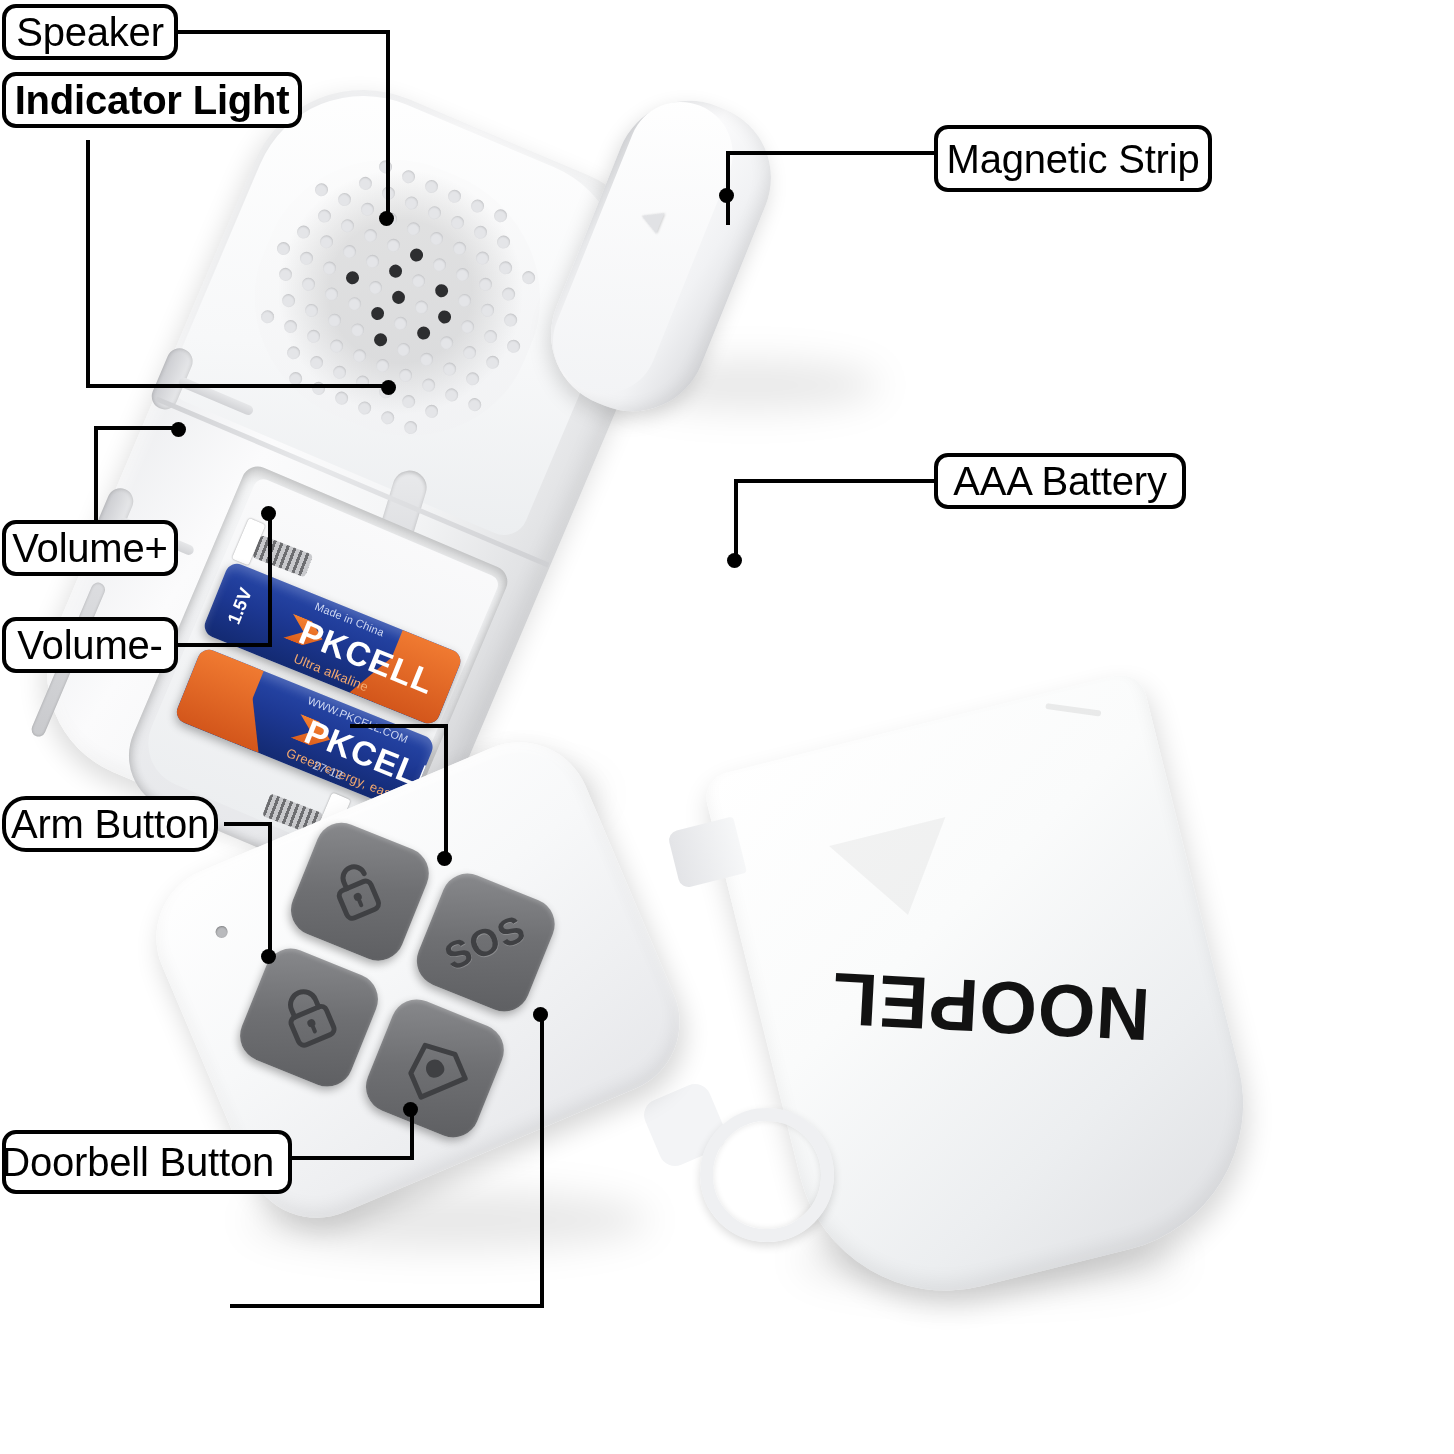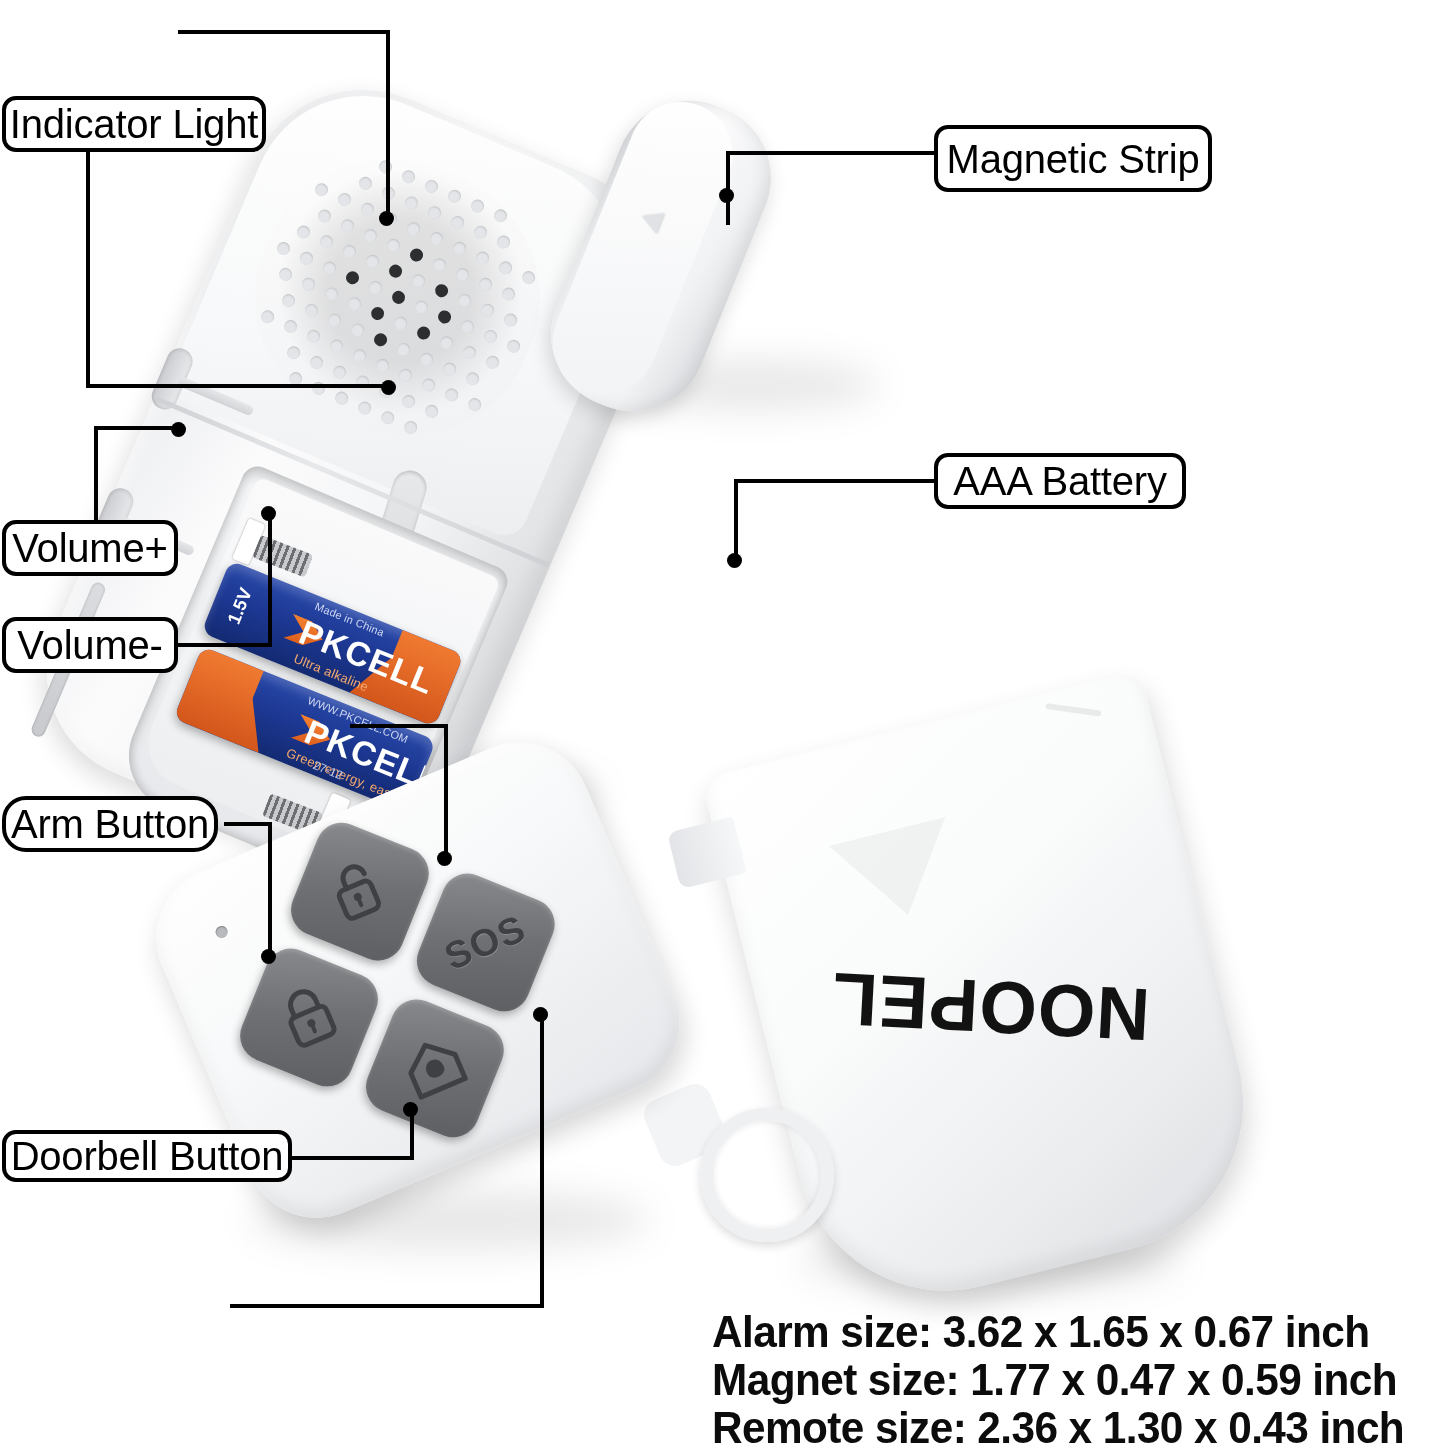--- a/index.html
+++ b/index.html
@@ -523,50 +523,48 @@
   <div class="dot" style="left:261px;top:949px;"></div>
 
   <div class="leader h" style="left:290px;top:1156px;width:124px;"></div>
   <div class="leader v" style="left:410px;top:1109px;height:49px;"></div>
   <div class="dot" style="left:403px;top:1102px;"></div>
 
   <div class="leader h" style="left:230px;top:1304px;width:314px;"></div>
   <div class="leader v" style="left:540px;top:1014px;height:292px;"></div>
   <div class="dot" style="left:533px;top:1007px;"></div>
 
-
-  <div class="label-box" style="left:2px;top:96px;width:264px;height:56px;">
+  <div class="label-box" style="left:2px;top:4px;width:176px;height:56px;">
+    <span>Speaker</span>
+  </div>
+
+  <div class="label-box" style="left:2px;top:72px;width:300px;height:56px;font-weight:bold;">
     <span>Indicator Light</span>
   </div>
 
   <div class="label-box" style="left:2px;top:520px;width:176px;height:56px;">
     <span>Volume+</span>
   </div>
 
   <div class="label-box" style="left:2px;top:617px;width:176px;height:56px;">
     <span>Volume-</span>
   </div>
 
 
   <div class="label-box" style="left:2px;top:796px;width:216px;height:56px;border-radius:24px;">
     <span>Arm Button</span>
   </div>
 
-  <div class="label-box" style="left:2px;top:1130px;width:290px;height:52px;">
+  <div class="label-box" style="left:2px;top:1130px;width:290px;height:64px;justify-content:flex-end;">
     <span>Doorbell Button</span>
   </div>
 
 
   <div class="label-box" style="left:934px;top:125px;width:278px;height:67px;">
     <span>Magnetic Strip</span>
   </div>
 
   <div class="label-box" style="left:934px;top:453px;width:252px;height:56px;">
     <span>AAA Battery</span>
   </div>
 
-  <div id="specs">
-    <div>Alarm size: 3.62 x 1.65 x 0.67 inch</div>
-    <div>Magnet size: 1.77 x 0.47 x 0.59 inch</div>
-    <div>Remote size: 2.36 x 1.30 x 0.43 inch</div>
-  </div>
 
 </div>
 
 </body></html>

